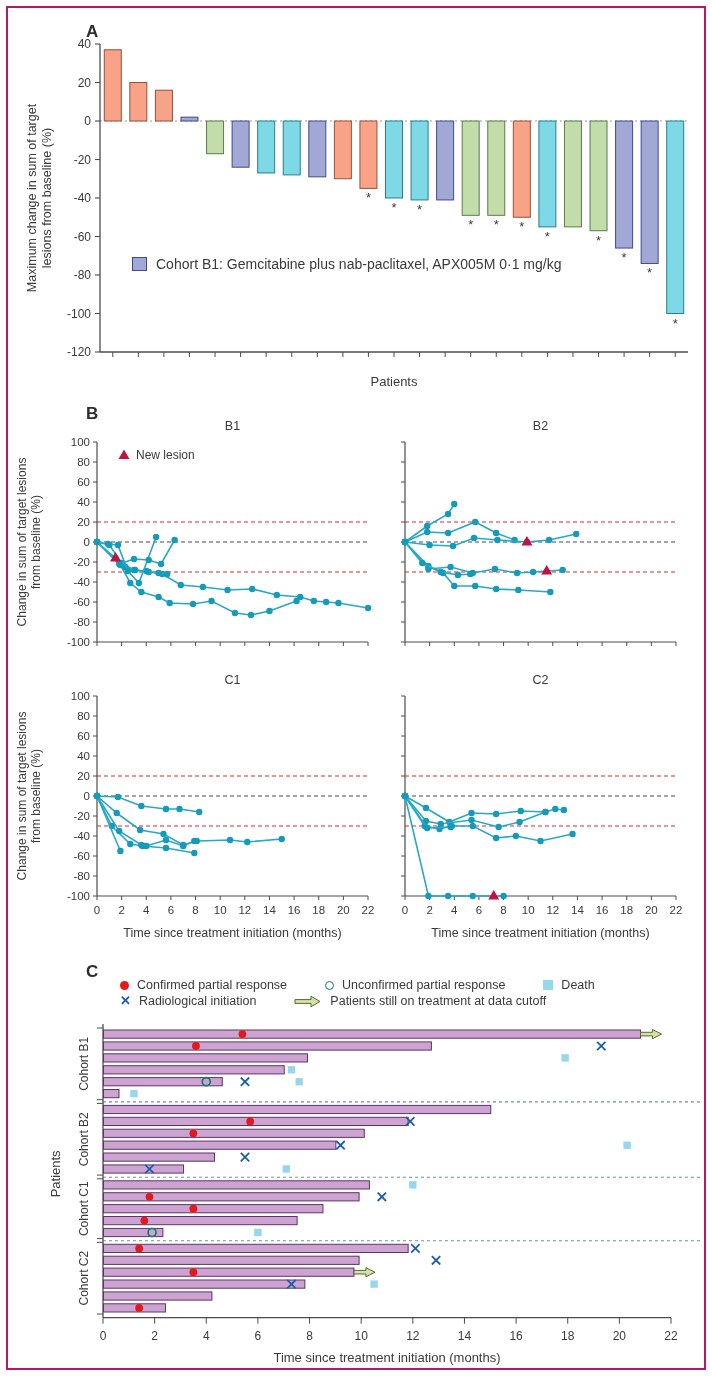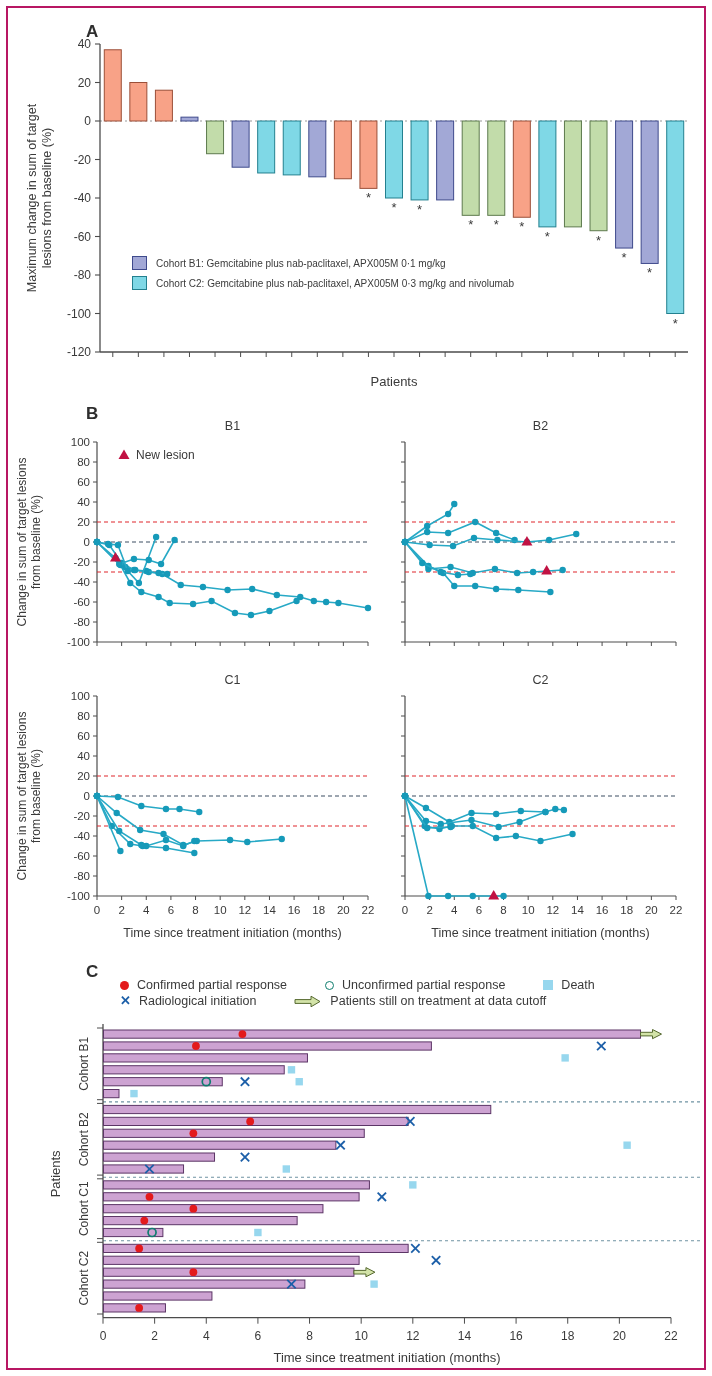--- a/index.html
+++ b/index.html
@@ -4,21 +4,21 @@
 <style>
   html,body{margin:0;padding:0;background:#fff;}
   body{font-family:"Liberation Sans",sans-serif;color:var(--c-text,#3a3a3a);}
   .figure{position:relative;width:712px;height:1376px;background:#fff;overflow:hidden;}
   .frame{position:absolute;left:6px;top:6px;right:6px;bottom:6px;border:2px solid var(--c-figure-border,#b81763);pointer-events:none;}
   .panel-label{position:absolute;font-size:17px;font-weight:bold;color:#2e2e2e;}
   svg{position:absolute;left:0;}
   svg text{fill:var(--c-text,#3a3a3a);font-family:"Liberation Sans",sans-serif;}
   
   .legendA{position:absolute;left:132px;top:256px;display:flex;flex-direction:column;gap:6px;}
-  .leg-item{display:flex;align-items:center;gap:9px;font-size:10px;white-space:nowrap;}
+  .leg-item{display:flex;align-items:center;gap:9px;font-size:14px;white-space:nowrap;}
   .swatch{width:15px;height:14px;border:1px solid #555;box-sizing:border-box;flex:0 0 auto;}
   
   .legendC{position:absolute;left:120px;top:978px;display:flex;flex-direction:column;gap:2px;font-size:12.5px;}
   .legC-row{display:flex;align-items:center;gap:38px;}
   .legC-item{display:flex;align-items:center;gap:8px;white-space:nowrap;}
   .dot{width:9px;height:9px;border-radius:50%;background:var(--c-pr);flex:0 0 auto;}
   .ring{width:9px;height:9px;border-radius:50%;border:1.7px solid var(--c-upr);box-sizing:border-box;flex:0 0 auto;background:transparent;}
   .sq{width:10px;height:10px;background:var(--c-death);flex:0 0 auto;}
   .xmark{color:var(--c-progression);font-size:13px;font-weight:bold;line-height:10px;flex:0 0 auto;}
   .arrow-svg{position:static;flex:0 0 auto;display:block;}
@@ -112,24 +112,20 @@
         <line x1="100" y1="344" x2="688" y2="344" stroke="#4c4c4c" stroke-width="1.3"></line>
         <text x="394" y="378" font-size="13" text-anchor="middle">Patients</text>
         <text x="36" y="190" font-size="12.5" text-anchor="middle" transform="rotate(-90 36 190)">Maximum change in sum of target</text>
         <text x="51" y="190" font-size="12.5" text-anchor="middle" transform="rotate(-90 51 190)">lesions from baseline (%)</text>
       </g>
     </svg>
   <div class="legendA">
     <div class="leg-item">
       <span class="swatch" style="background-color: rgb(162, 168, 214); border-color: rgb(63, 74, 140);"></span>
       <span>Cohort B1: Gemcitabine plus nab-paclitaxel, APX005M 0·1 mg/kg</span>
-    </div>
-    <div class="leg-item">
-      <span class="swatch" style="background-color: rgb(127, 216, 230); border-color: rgb(35, 128, 143);"></span>
-      <span>Cohort C2: Gemcitabine plus nab-paclitaxel, APX005M 0·3 mg/kg and nivolumab</span>
     </div>
   </div>
 
   <div class="panel-label" style="left:86px;top:404px;">B</div>
   <svg width="712" height="560" style="top:398px;">
       <g>
         <text x="232.5" y="32" font-size="12.5" text-anchor="middle">B1</text>
         <line x1="97" y1="44" x2="97" y2="244" stroke="#4c4c4c" stroke-width="1.2"></line>
         <line x1="97" y1="244" x2="368" y2="244" stroke="#4c4c4c" stroke-width="1.2"></line>
         <line x1="93" y1="44" x2="97" y2="44" stroke="#4c4c4c" stroke-width="1"></line>

